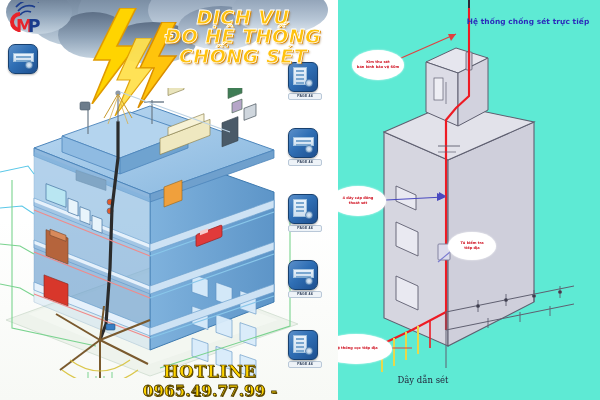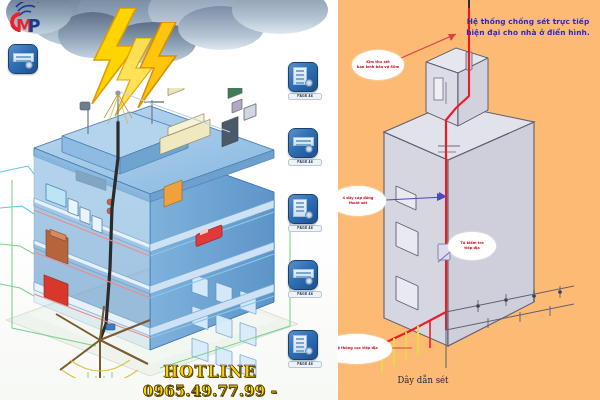--- a/index.html
+++ b/index.html
@@ -90,21 +90,21 @@
     font-size: 3.4px; font-weight: bold; color: #1b2d4a;
     background: #eef3f8; border: 1px solid #b9c8d8; border-radius: 2px;
     letter-spacing: .2px; line-height: 1.4;
   }
   .meter.flat .body { border-radius: 7px; }
   .meter.flat .screen { left: 4px; top: 8px; width: 21px; height: 9px; }
 
   
   #right-panel {
     position: absolute; left: 338px; top: 0; width: 262px; height: 400px;
-    background: #fdba74; overflow: hidden;
+    background: #5eead4; overflow: hidden;
   }
   #right-header {
     position: absolute; left: 128px; top: 17px; width: 128px;
     text-align: center; z-index: 30;
   }
   #right-header div {
     font-family: "DejaVu Sans", sans-serif; font-weight: bold;
     font-size: 7.4px; color: #2b2bbb; line-height: 1.45; letter-spacing: .1px;
   }
   #bottom-caption {
@@ -146,20 +146,25 @@
     <svg class="bolt" style="left:86px; top:8px;" width="56" height="96" viewBox="0 0 56 96">
       <polygon points="34,0 8,52 24,52 6,96 50,38 31,38 50,0" fill="#FFD400" stroke="#E09B00" stroke-width="1.6"></polygon>
     </svg>
     <svg class="bolt" style="left:134px; top:22px;" width="46" height="86" viewBox="0 0 46 86">
       <polygon points="28,0 6,46 20,46 4,86 42,34 25,34 42,0" fill="#FFC40C" stroke="#D98E00" stroke-width="1.5"></polygon>
     </svg>
     <svg class="bolt" style="left:112px; top:38px;" width="44" height="78" viewBox="0 0 44 78">
       <polygon points="24,0 5,42 18,42 3,78 40,30 24,30 40,0" fill="#FFE14D" stroke="#E0A000" stroke-width="1.2" opacity=".95"></polygon>
     </svg>
 
+    <div id="title-block">
+      <div class="t1">DỊCH VỤ</div>
+      <div class="t2">ĐO HỆ THỐNG</div>
+      <div class="t3">CHỐNG SÉT</div>
+    </div>
 
     <svg style="position:absolute; left:0px; top:88px; z-index:10;" width="300" height="290" viewBox="0 0 300 290">
       <defs>
         <linearGradient id="wallA" x1="0" y1="0" x2="0" y2="1">
           <stop offset="0" stop-color="#cfe4f7"></stop>
             <stop offset="1" stop-color="#9cc6e8"></stop>
         </linearGradient>
         <linearGradient id="wallB" x1="0" y1="0" x2="1" y2="0">
           <stop offset="0" stop-color="#7fb2dd"></stop>
             <stop offset="1" stop-color="#5d95c8"></stop>
@@ -473,21 +478,20 @@
         <line x1="92" y1="320" x2="92" y2="348"></line>
       </g>
 
       <rect x="100" y="244" width="12" height="16" rx="1" fill="#dcdcec" stroke="#7a7a9a" stroke-width=".9"></rect>
 
       <polygon points="108,196 101,192 101,200" fill="#4a4ac0"></polygon>
     </svg>
 
     <div id="right-header" style="left:126px; top:17px;">
       <div>Hệ thống chống sét  trực tiếp</div>
-      <div>hiện đại cho nhà ở điển hình.</div>
     </div>
 
     <svg class="lead" style="left:0; top:0;" width="262" height="400" viewBox="0 0 262 400">
       <line x1="54" y1="62" x2="118" y2="34" stroke="#e04040" stroke-width="1.1"></line>
       <polygon points="118,34 110,34 113,41" fill="#e04040"></polygon>
       <line x1="48" y1="200" x2="106" y2="197" stroke="#4a4ac0" stroke-width="1.1"></line>
       <polygon points="108,197 99,193 99,201" fill="#4a4ac0"></polygon>
       <line x1="100" y1="262" x2="112" y2="252" stroke="#7a7ad0" stroke-width="1.1"></line>
       <line x1="74" y1="348" x2="54" y2="348" stroke="#e04040" stroke-width="1"></line>
     </svg>

